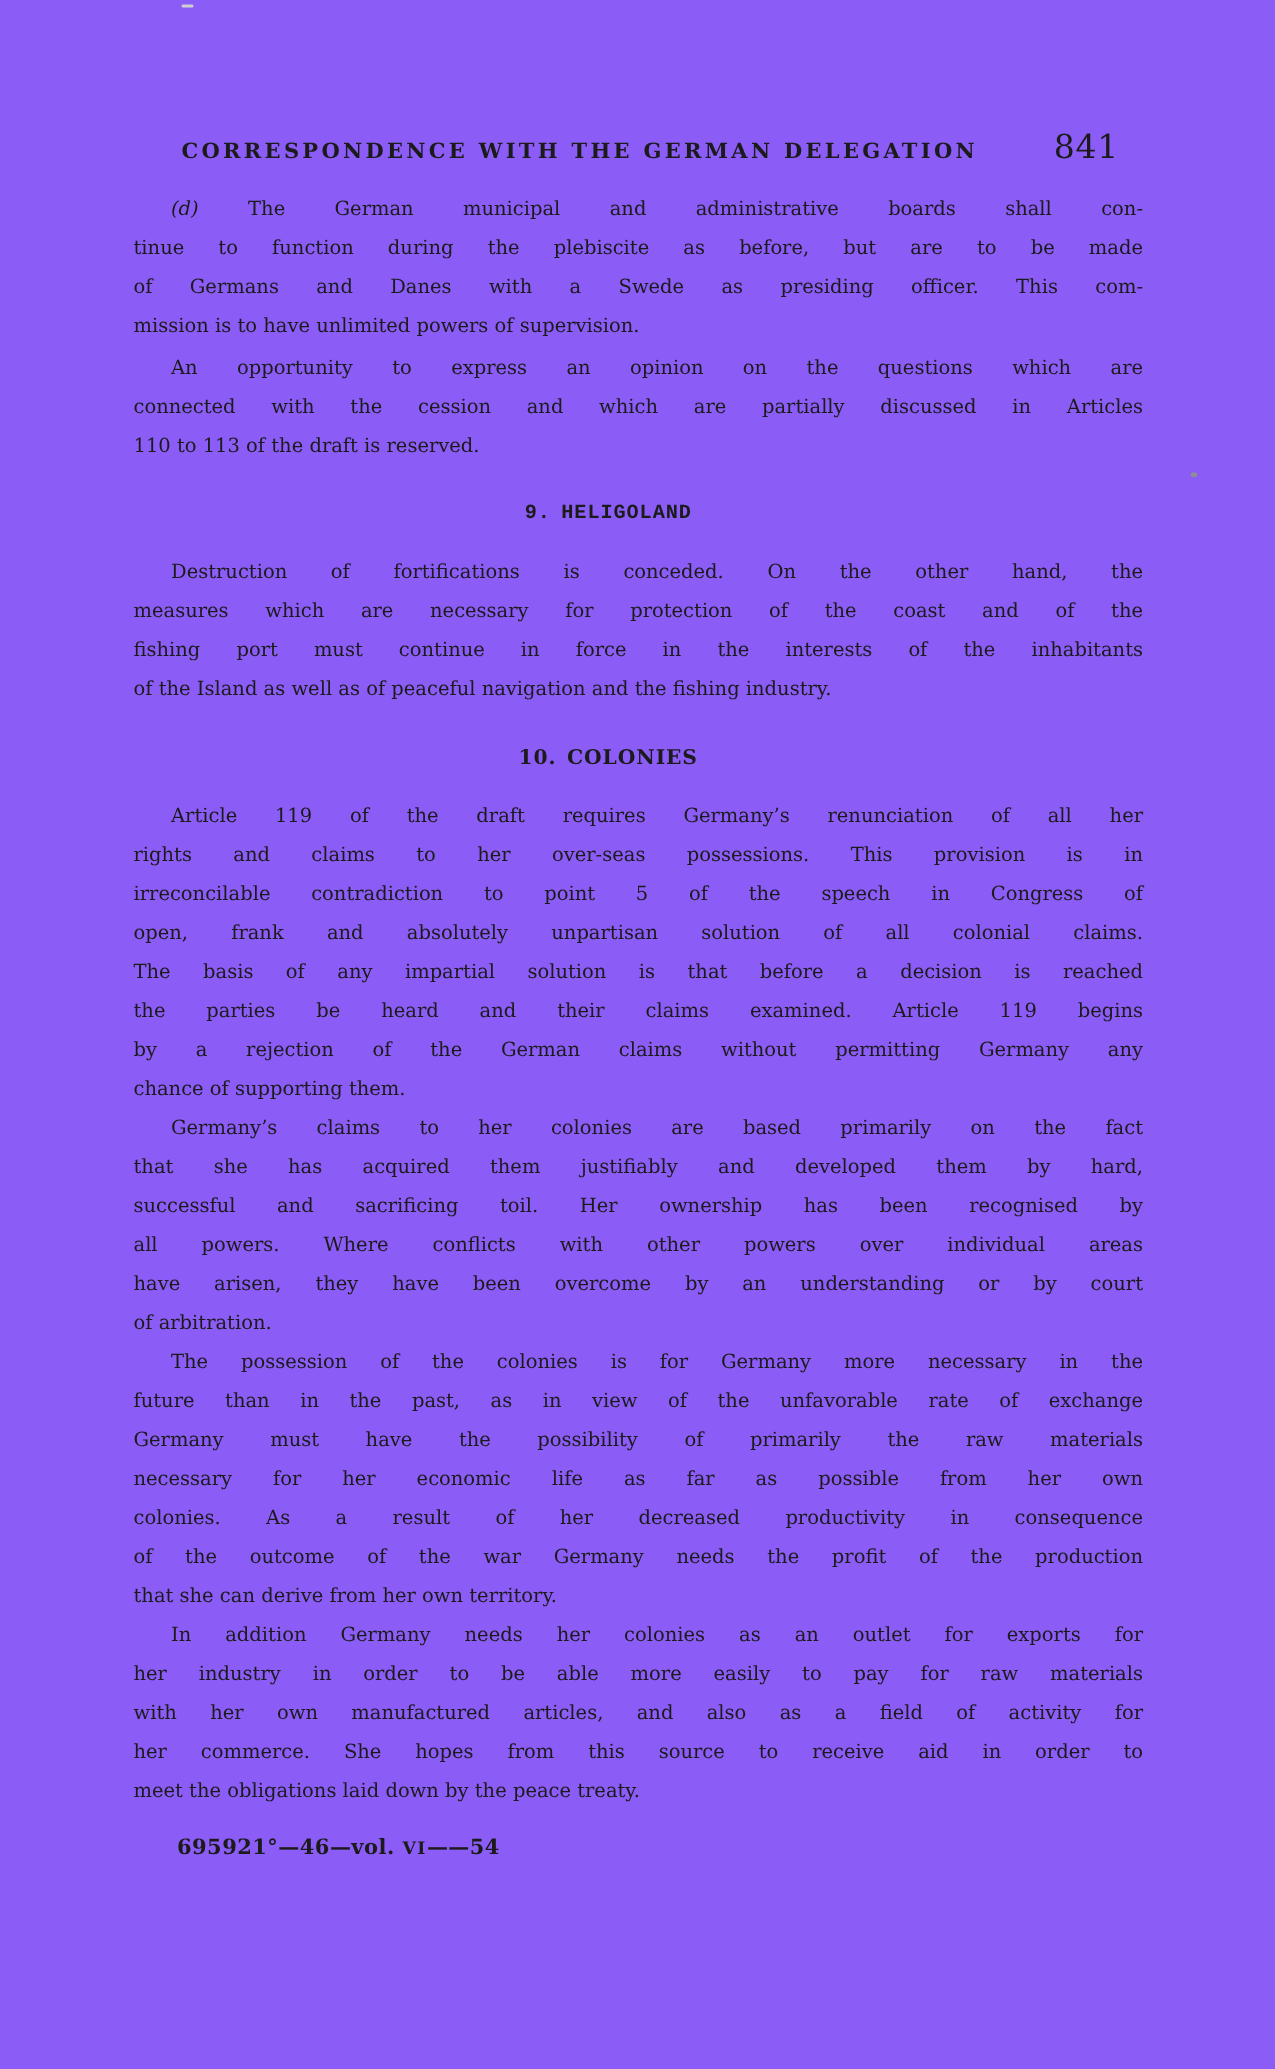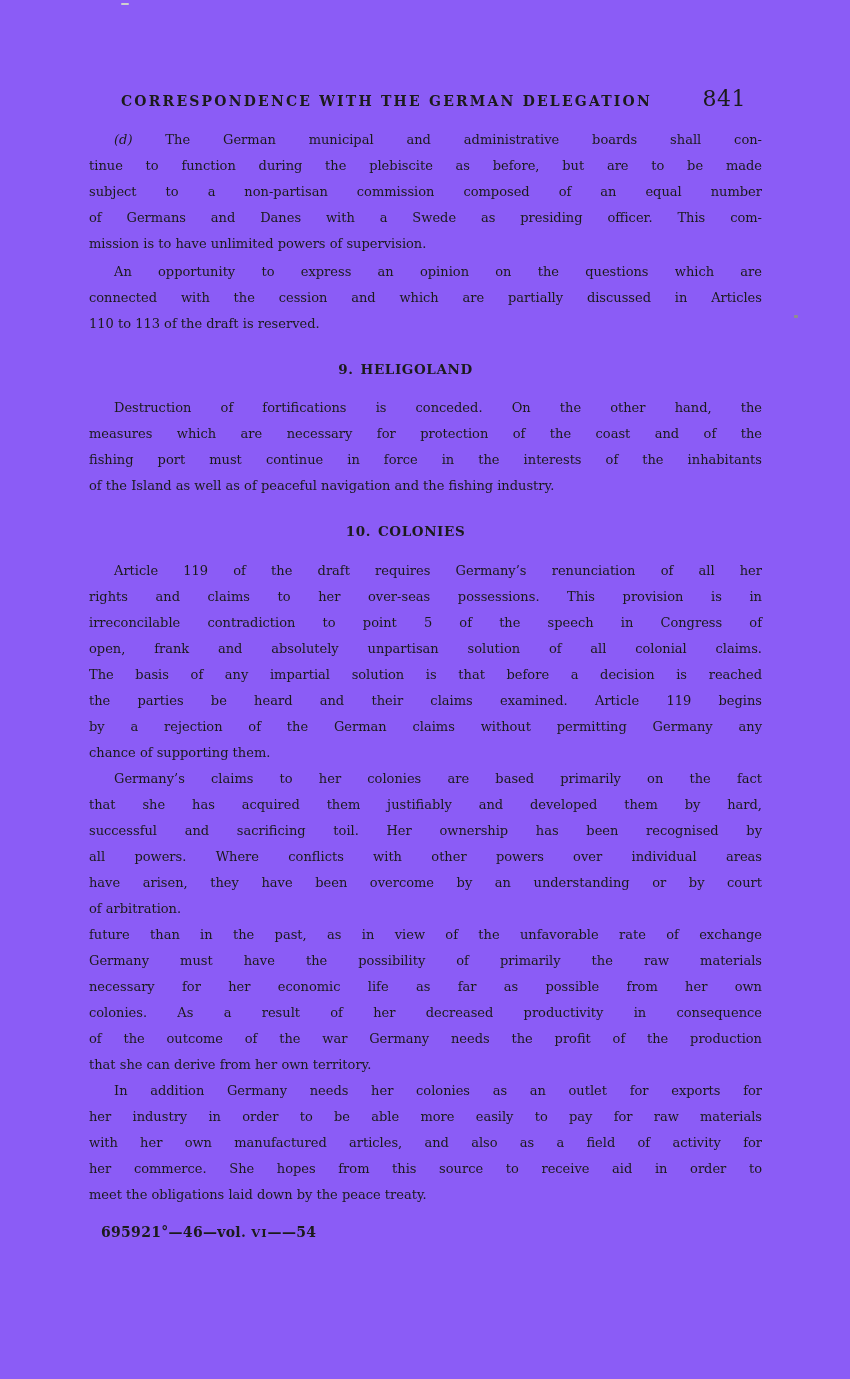--- a/index.html
+++ b/index.html
@@ -35,25 +35,25 @@
   .ln.first { text-indent:25px; }
   .p1 { margin-top:14px; }
   .p2 { margin-top:2px; }
   .p3 { margin-top:16px; }
   .p4 { margin-top:17px; }
   .sec-heading {
     height:20px; line-height:20px;
     text-align:center; padding-right:40px;
     font-size:13.5px; font-weight:700; letter-spacing:0.6px;
   }
-  .h9 { margin-top:22px; }
+  .h9 { margin-top:22px;font-family:Liberation Mono, monospace; }
   .h10 { margin-top:22px; }
   .h-num { margin-right:7px; }
   .print-footer {
-    margin-top:16px; margin-left:12px;
+    margin-top:16px; margin-left:29px;
     font-size:14px; font-weight:700; letter-spacing:0.3px;
   }
   .vol-numeral { font-size:11.5px; letter-spacing:1px; }
   em.lead-it { font-style:italic; }
   .speck { position:absolute; border-radius:1px; }
   .speck-top { left:121px; top:3px; width:8px; height:2px; background:#cfcfcf; }
   .speck-right { left:794px; top:315px; width:4px; height:3px; background:#8f8f8f; }
 </style>
 </head>
 <body>
@@ -66,21 +66,20 @@
   <div class="text-block">
 
     <div class="running-header">
       <div class="running-head">CORRESPONDENCE WITH THE GERMAN DELEGATION</div>
       <div class="page-num">841</div>
     </div>
 
     <div class="para p1">
       <div class="ln first"><em class="lead-it">(d)</em><span> The German municipal and administrative boards shall con-</span></div>
       <div class="ln">tinue to function during the plebiscite as before, but are to be made</div>
-      <div class="ln">subject to a non-partisan commission composed of an equal number</div>
       <div class="ln">of Germans and Danes with a Swede as presiding officer. This com-</div>
       <div class="ln end">mission is to have unlimited powers of supervision.</div>
     </div>
 
     <div class="para p2">
       <div class="ln first">An opportunity to express an opinion on the questions which are</div>
       <div class="ln">connected with the cession and which are partially discussed in Articles</div>
       <div class="ln end">110 to 113 of the draft is reserved.</div>
     </div>
 
@@ -113,20 +112,21 @@
     <div class="para">
       <div class="ln first">Germany’s claims to her colonies are based primarily on the fact</div>
       <div class="ln">that she has acquired them justifiably and developed them by hard,</div>
       <div class="ln">successful and sacrificing toil. Her ownership has been recognised by</div>
       <div class="ln">all powers. Where conflicts with other powers over individual areas</div>
       <div class="ln">have arisen, they have been overcome by an understanding or by court</div>
       <div class="ln end">of arbitration.</div>
     </div>
 
     <div class="para">
+      <div class="ln first">The possession of the colonies is for Germany more necessary in the</div>
       <div class="ln">future than in the past, as in view of the unfavorable rate of exchange</div>
       <div class="ln">Germany must have the possibility of primarily the raw materials</div>
       <div class="ln">necessary for her economic life as far as possible from her own</div>
       <div class="ln">colonies. As a result of her decreased productivity in consequence</div>
       <div class="ln">of the outcome of the war Germany needs the profit of the production</div>
       <div class="ln end">that she can derive from her own territory.</div>
     </div>
 
     <div class="para">
       <div class="ln first">In addition Germany needs her colonies as an outlet for exports for</div>

